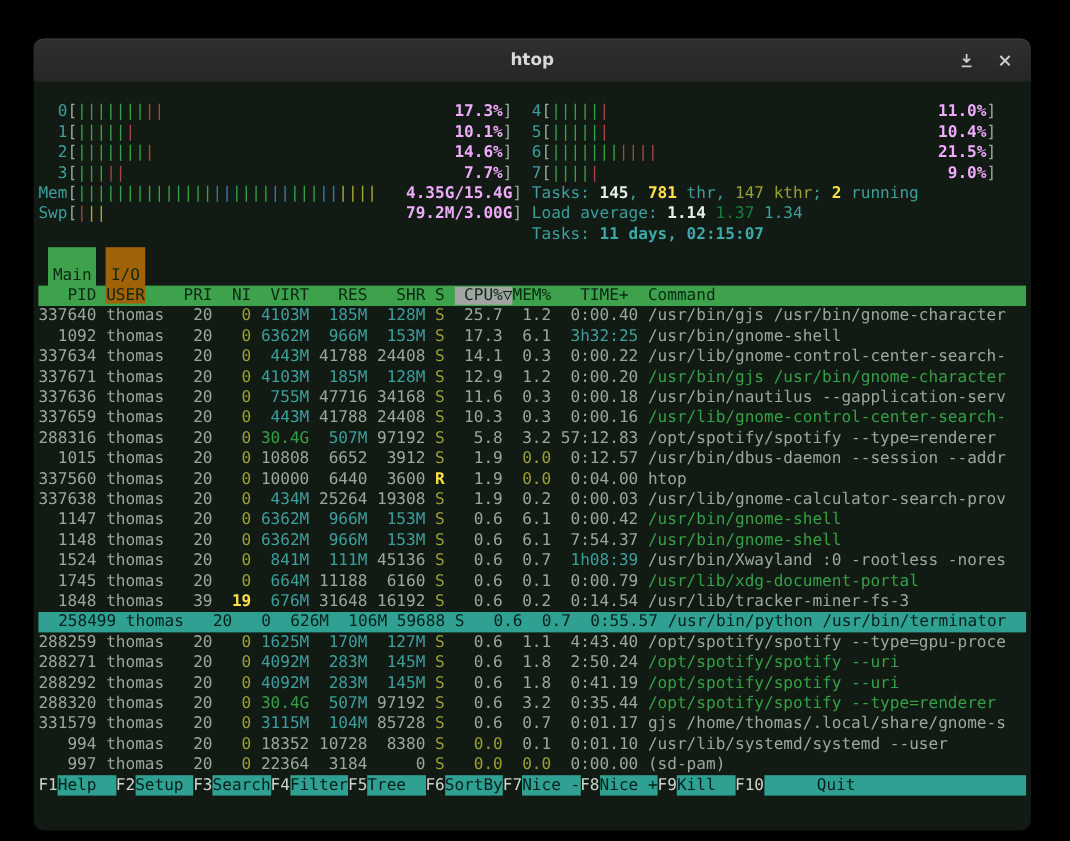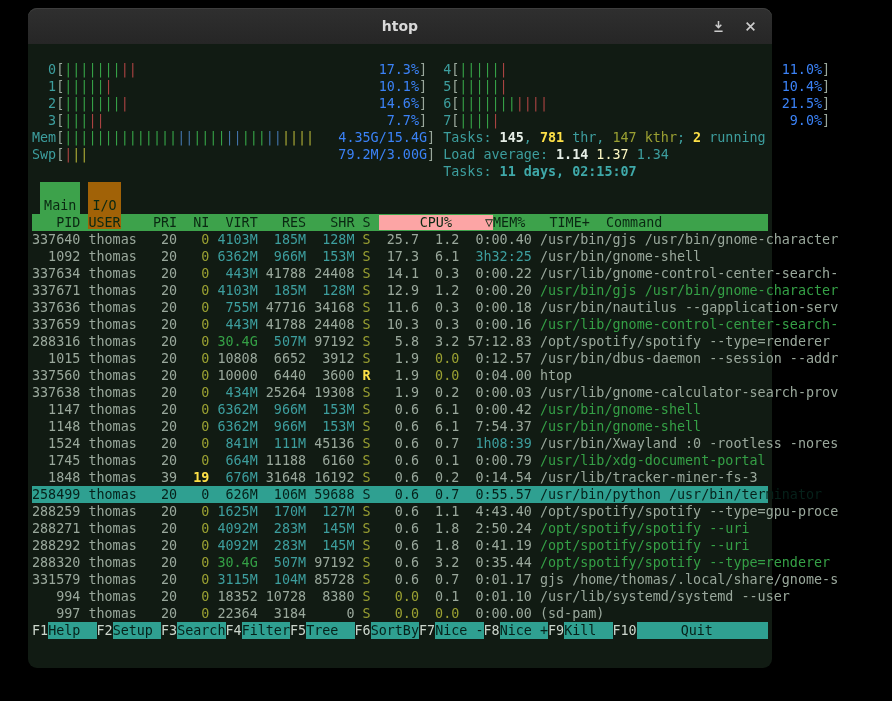--- a/index.html
+++ b/index.html
@@ -1,21 +1,21 @@
 <!DOCTYPE html>
 <html><head>
 <meta charset="utf-8">
 <style>
   html,body{margin:0;padding:0;}
   body{
     width:892px;height:701px;background:#000;overflow:hidden;
     font-family:"DejaVu Sans Mono", monospace;
   }
   .window{
-    position:absolute;left:28px;top:8px;width:744px;height:660px;
+    position:absolute;left:28px;top:32px;width:831px;height:660px;
     background:#111b13;border-radius:9px;box-shadow:0 6px 24px rgba(0,0,0,.6);
   }
   .titlebar{
     height:36px;background:linear-gradient(#2f2f2f,#262626);
     border-radius:9px 9px 0 0;position:relative;
     display:flex;align-items:center;justify-content:center;
     box-shadow:inset 0 1px 0 #3d3d3d;
   }
   .titlebar .title{
     font-family:"DejaVu Sans", sans-serif;font-weight:bold;font-size:14px;color:#d9d9d9;
@@ -28,30 +28,30 @@
   .line{height:17px;white-space:pre;}
   .row{height:17px;white-space:pre;width:100%;}
   .row.sel{background:#2fa091;text-align:center;}
   .row.sel span{color:#06211a !important;font-weight:normal !important;}
   .c-fg{color:#9aa89c}
   .c-cyan{color:#3d9e9e}
   .c-cyanb{color:#3fa9a9;font-weight:bold}
   .c-green{color:#35a046}
   .c-greenb{color:#fde047;font-weight:bold}
   .c-olive{color:#9aa032}
-  .c-white{color:#fef9c3}
+  .c-white{color:#15803d}
   .c-whiteb{color:#e6eee6;font-weight:bold}
   .c-red{color:#a94341}
   .c-blue{color:#4272a8}
   .c-yellow{color:#a8a835}
-  .mval{position:absolute;right:0;top:0;color:#3b82f6;}
+  .mval{position:absolute;right:0;top:0;color:#f0abfc;font-weight:bold;}
   .barbox{display:inline-block;position:relative;vertical-align:top;}
   .hdr{background:#3da24b;}
   .hdr span{color:#0a2812;margin-top:47px;}
-  .hdr span.sorted{background:#fca5a5;padding-left:33px;}
+  .hdr span.sorted{background:#a3a3a3;}
   .tab{padding:16px .5ch;}
   .tab.active{background:#3da24b;color:#0a2812;}
   .tab.inactive{background:#a16207;color:#0a2812;}
   .fnbar{display:flex;white-space:pre;height:17px;}
   .fkey{color:#ccd6cc;flex:none;}
   .flabel{background:#2fa091;color:#06211a;flex:none;}
   .flabel.grow{flex:1;padding-left:44px;}
 </style>
 </head>
 <body>

